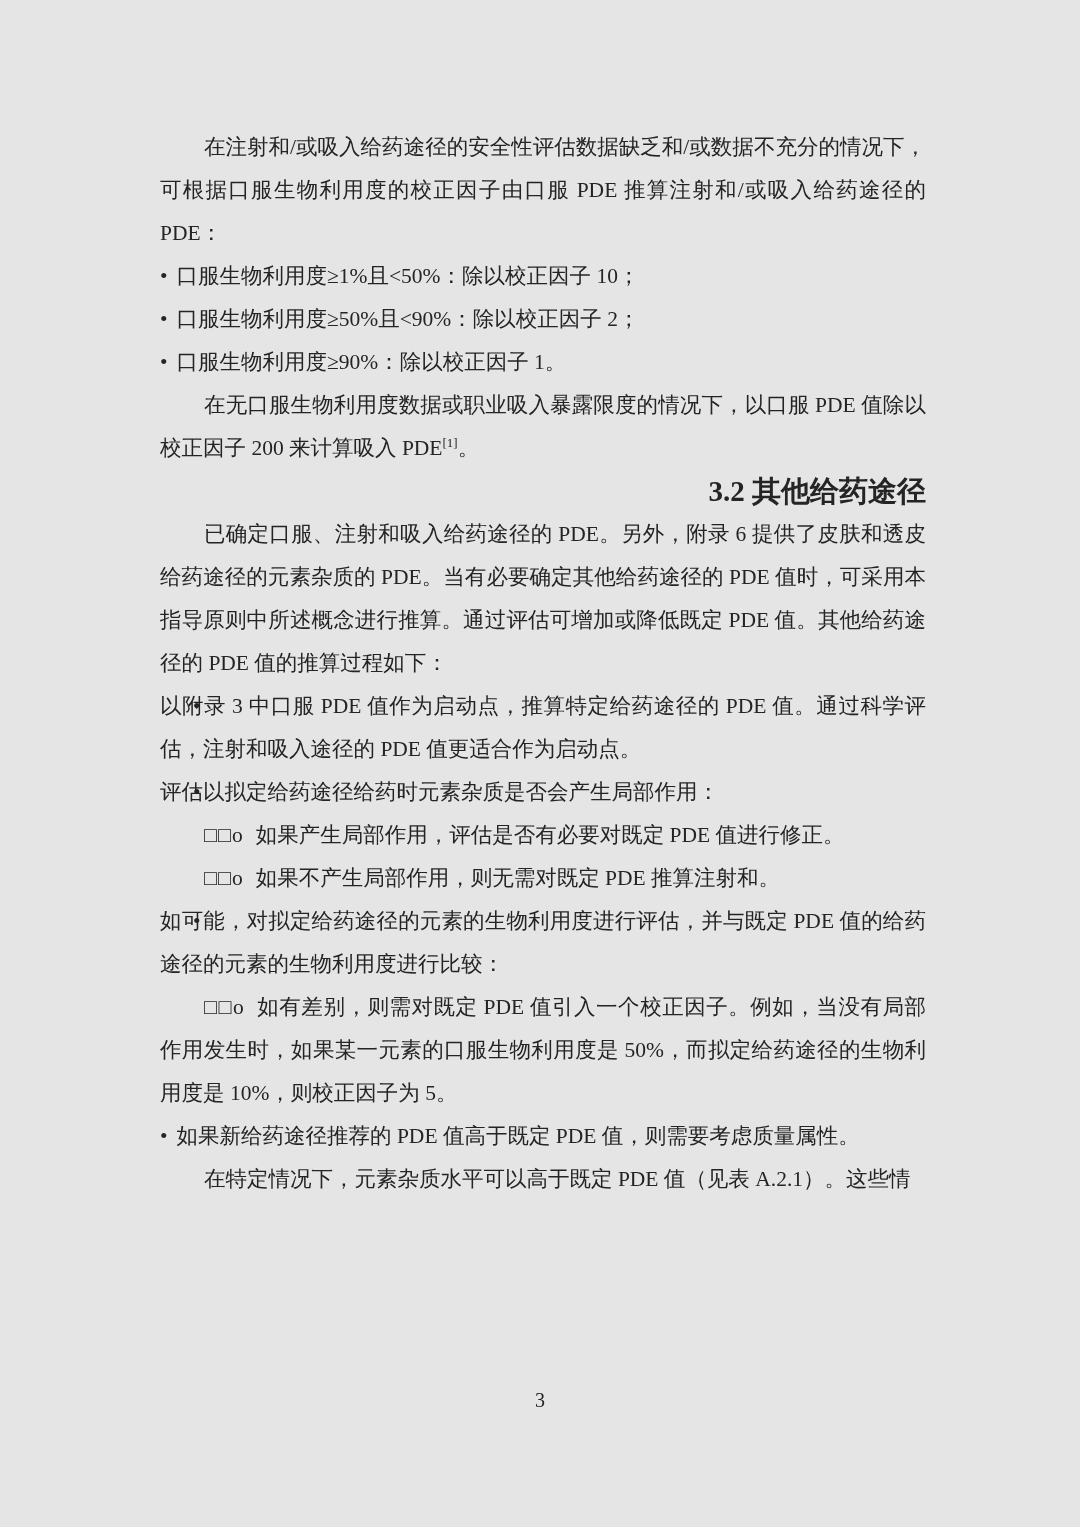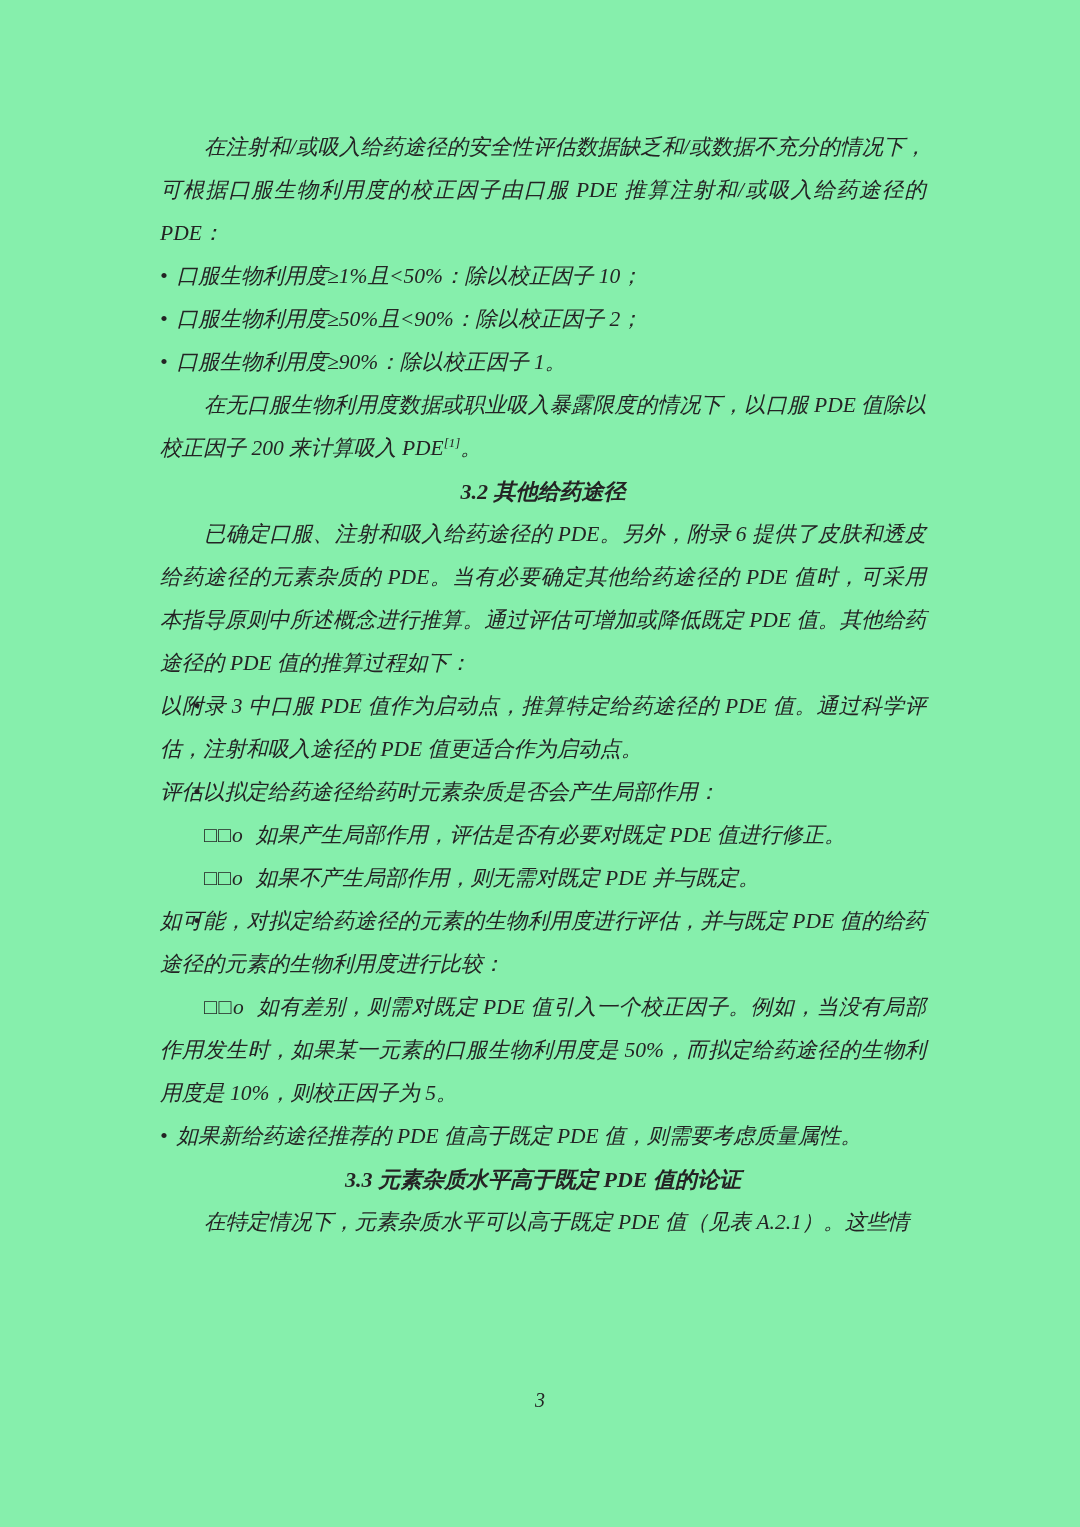--- a/index.html
+++ b/index.html
@@ -1,42 +1,41 @@
 <!DOCTYPE html>
 <html><head>
 <meta charset="utf-8">
 <style>
   html, body { margin: 0; padding: 0; background: #ffffff; }
   .page {
     position: relative;
     width: 1080px;
     height: 1527px;
-    background: #86efac;
+    background: #e5e5e5;
     overflow: hidden;
     font-family: "Liberation Serif", "DejaVu Serif", serif;
     color: #242424;
-    font-style: italic;
   }
   .content {
     position: absolute;
     left: 160px;
     top: 126px;
     width: 766px;
     font-size: 21.5px;
     line-height: 43px;
     text-align: justify;
   }
   .content p, .content h2 { margin: 0; padding: 0; }
   .para { text-indent: 44px; }
   .heading {
-    font-size: 22px;
+    font-size: 29px;
     line-height: 43px;
     font-weight: bold;
     text-indent: 0;
-    text-align: center;
+    text-align: right;
   }
   .bullet { padding-left: 46px; }
   .bullet .marker { margin-right: 9px; }
   .bullet-hang { position: relative; padding-left: 62px; }
   .bullet-hang .marker { position: absolute; left: 33px; top: 0; }
   .o-item { text-indent: 44px; }
   .o-item .marker { margin-right: 12px; letter-spacing: 1px; }
   sup.fnote {
     font-size: 13px;
     line-height: 0;
@@ -83,35 +82,34 @@
       <span class="marker">•</span><span>以附录 3 中口服 PDE 值作为启动点，推算特定给药途径的 PDE 值。通过科学评估，注射和吸入途径的 PDE 值更适合作为启动点。</span>
     </p>
     <p class="bullet-hang">
       <span class="marker">•</span><span>评估以拟定给药途径给药时元素杂质是否会产生局部作用：</span>
     </p>
 
     <p class="o-item">
       <span class="marker">□□o</span><span>如果产生局部作用，评估是否有必要对既定 PDE 值进行修正。</span>
     </p>
     <p class="o-item">
-      <span class="marker">□□o</span><span>如果不产生局部作用，则无需对既定 PDE 并与既定。</span>
+      <span class="marker">□□o</span><span>如果不产生局部作用，则无需对既定 PDE 推算注射和。</span>
     </p>
 
     <p class="bullet-hang">
       <span class="marker">•</span><span>如可能，对拟定给药途径的元素的生物利用度进行评估，并与既定 PDE 值的给药途径的元素的生物利用度进行比较：</span>
     </p>
 
     <p class="o-item">
       <span class="marker">□□o</span><span>如有差别，则需对既定 PDE 值引入一个校正因子。例如，当没有局部作用发生时，如果某一元素的口服生物利用度是 50%，而拟定给药途径的生物利用度是 10%，则校正因子为 5。</span>
     </p>
 
     <p class="bullet">
       <span class="marker">•</span><span>如果新给药途径推荐的 PDE 值高于既定 PDE 值，则需要考虑质量属性。</span>
     </p>
 
-    <h2 class="heading">3.3 元素杂质水平高于既定 PDE 值的论证</h2>
 
     <p class="para">在特定情况下，元素杂质水平可以高于既定 PDE 值（见表 A.2.1）。这些情</p>
 
   </div>
 
   <div class="page-number">3</div>
 </div>
 
 </body></html>

